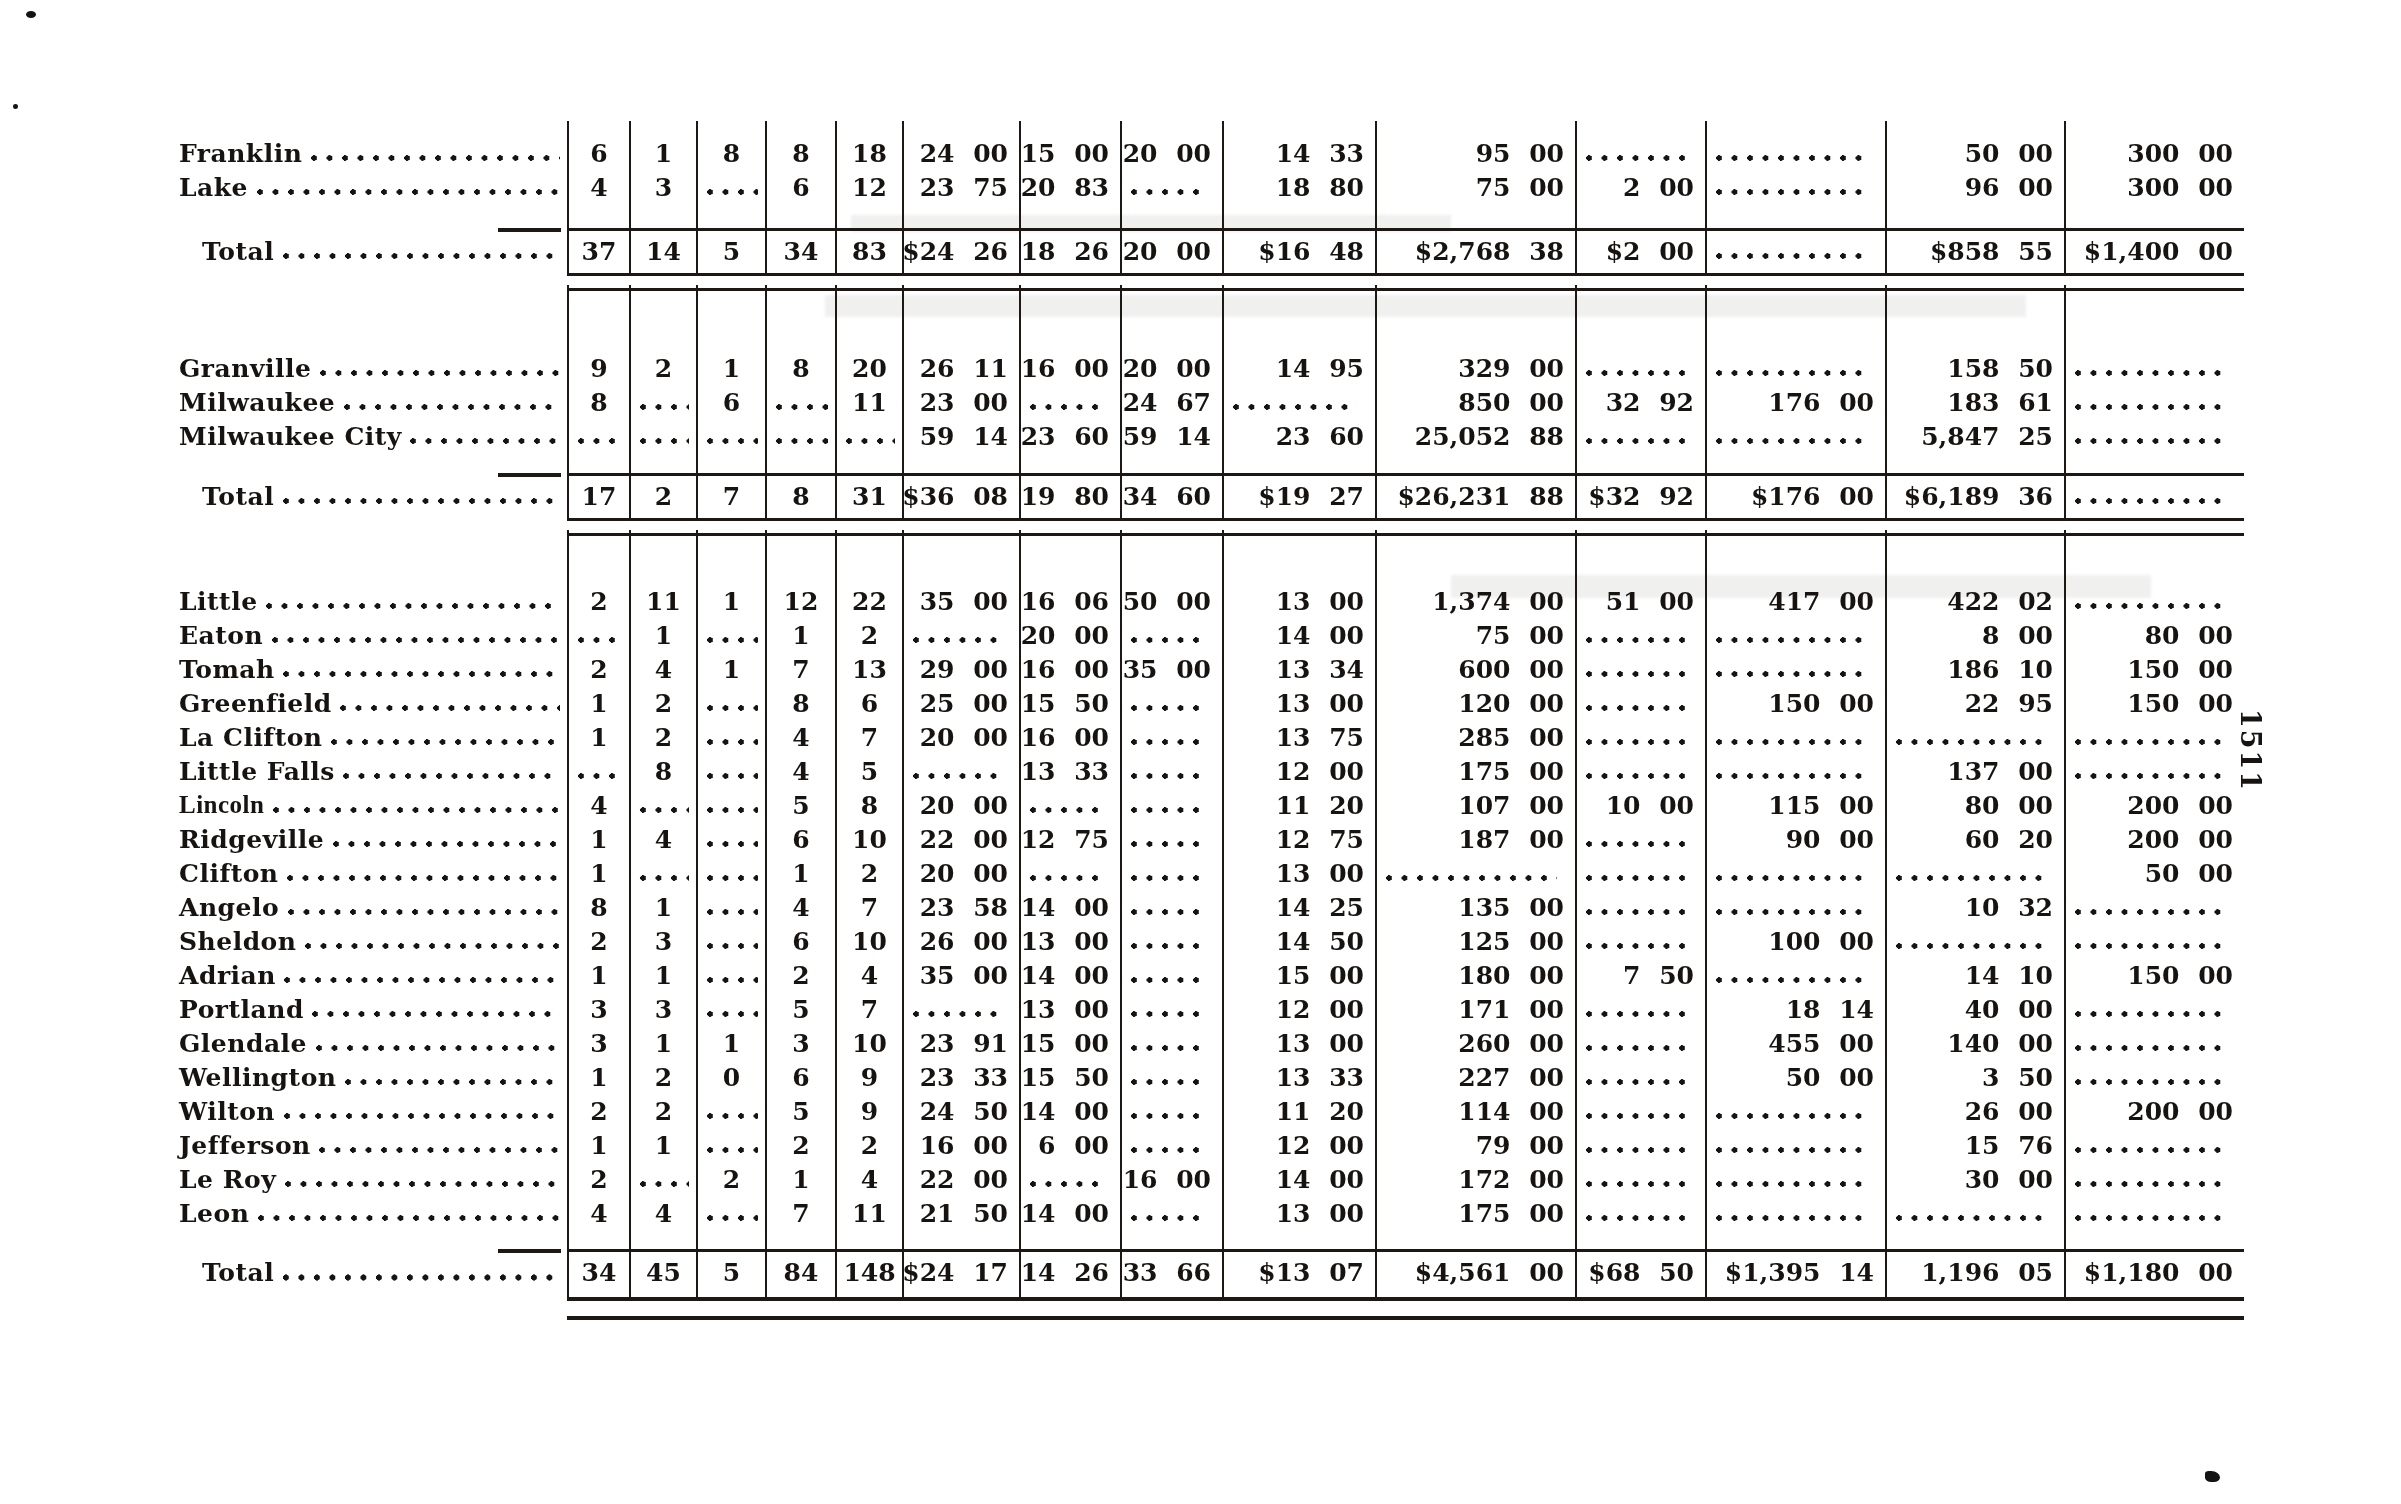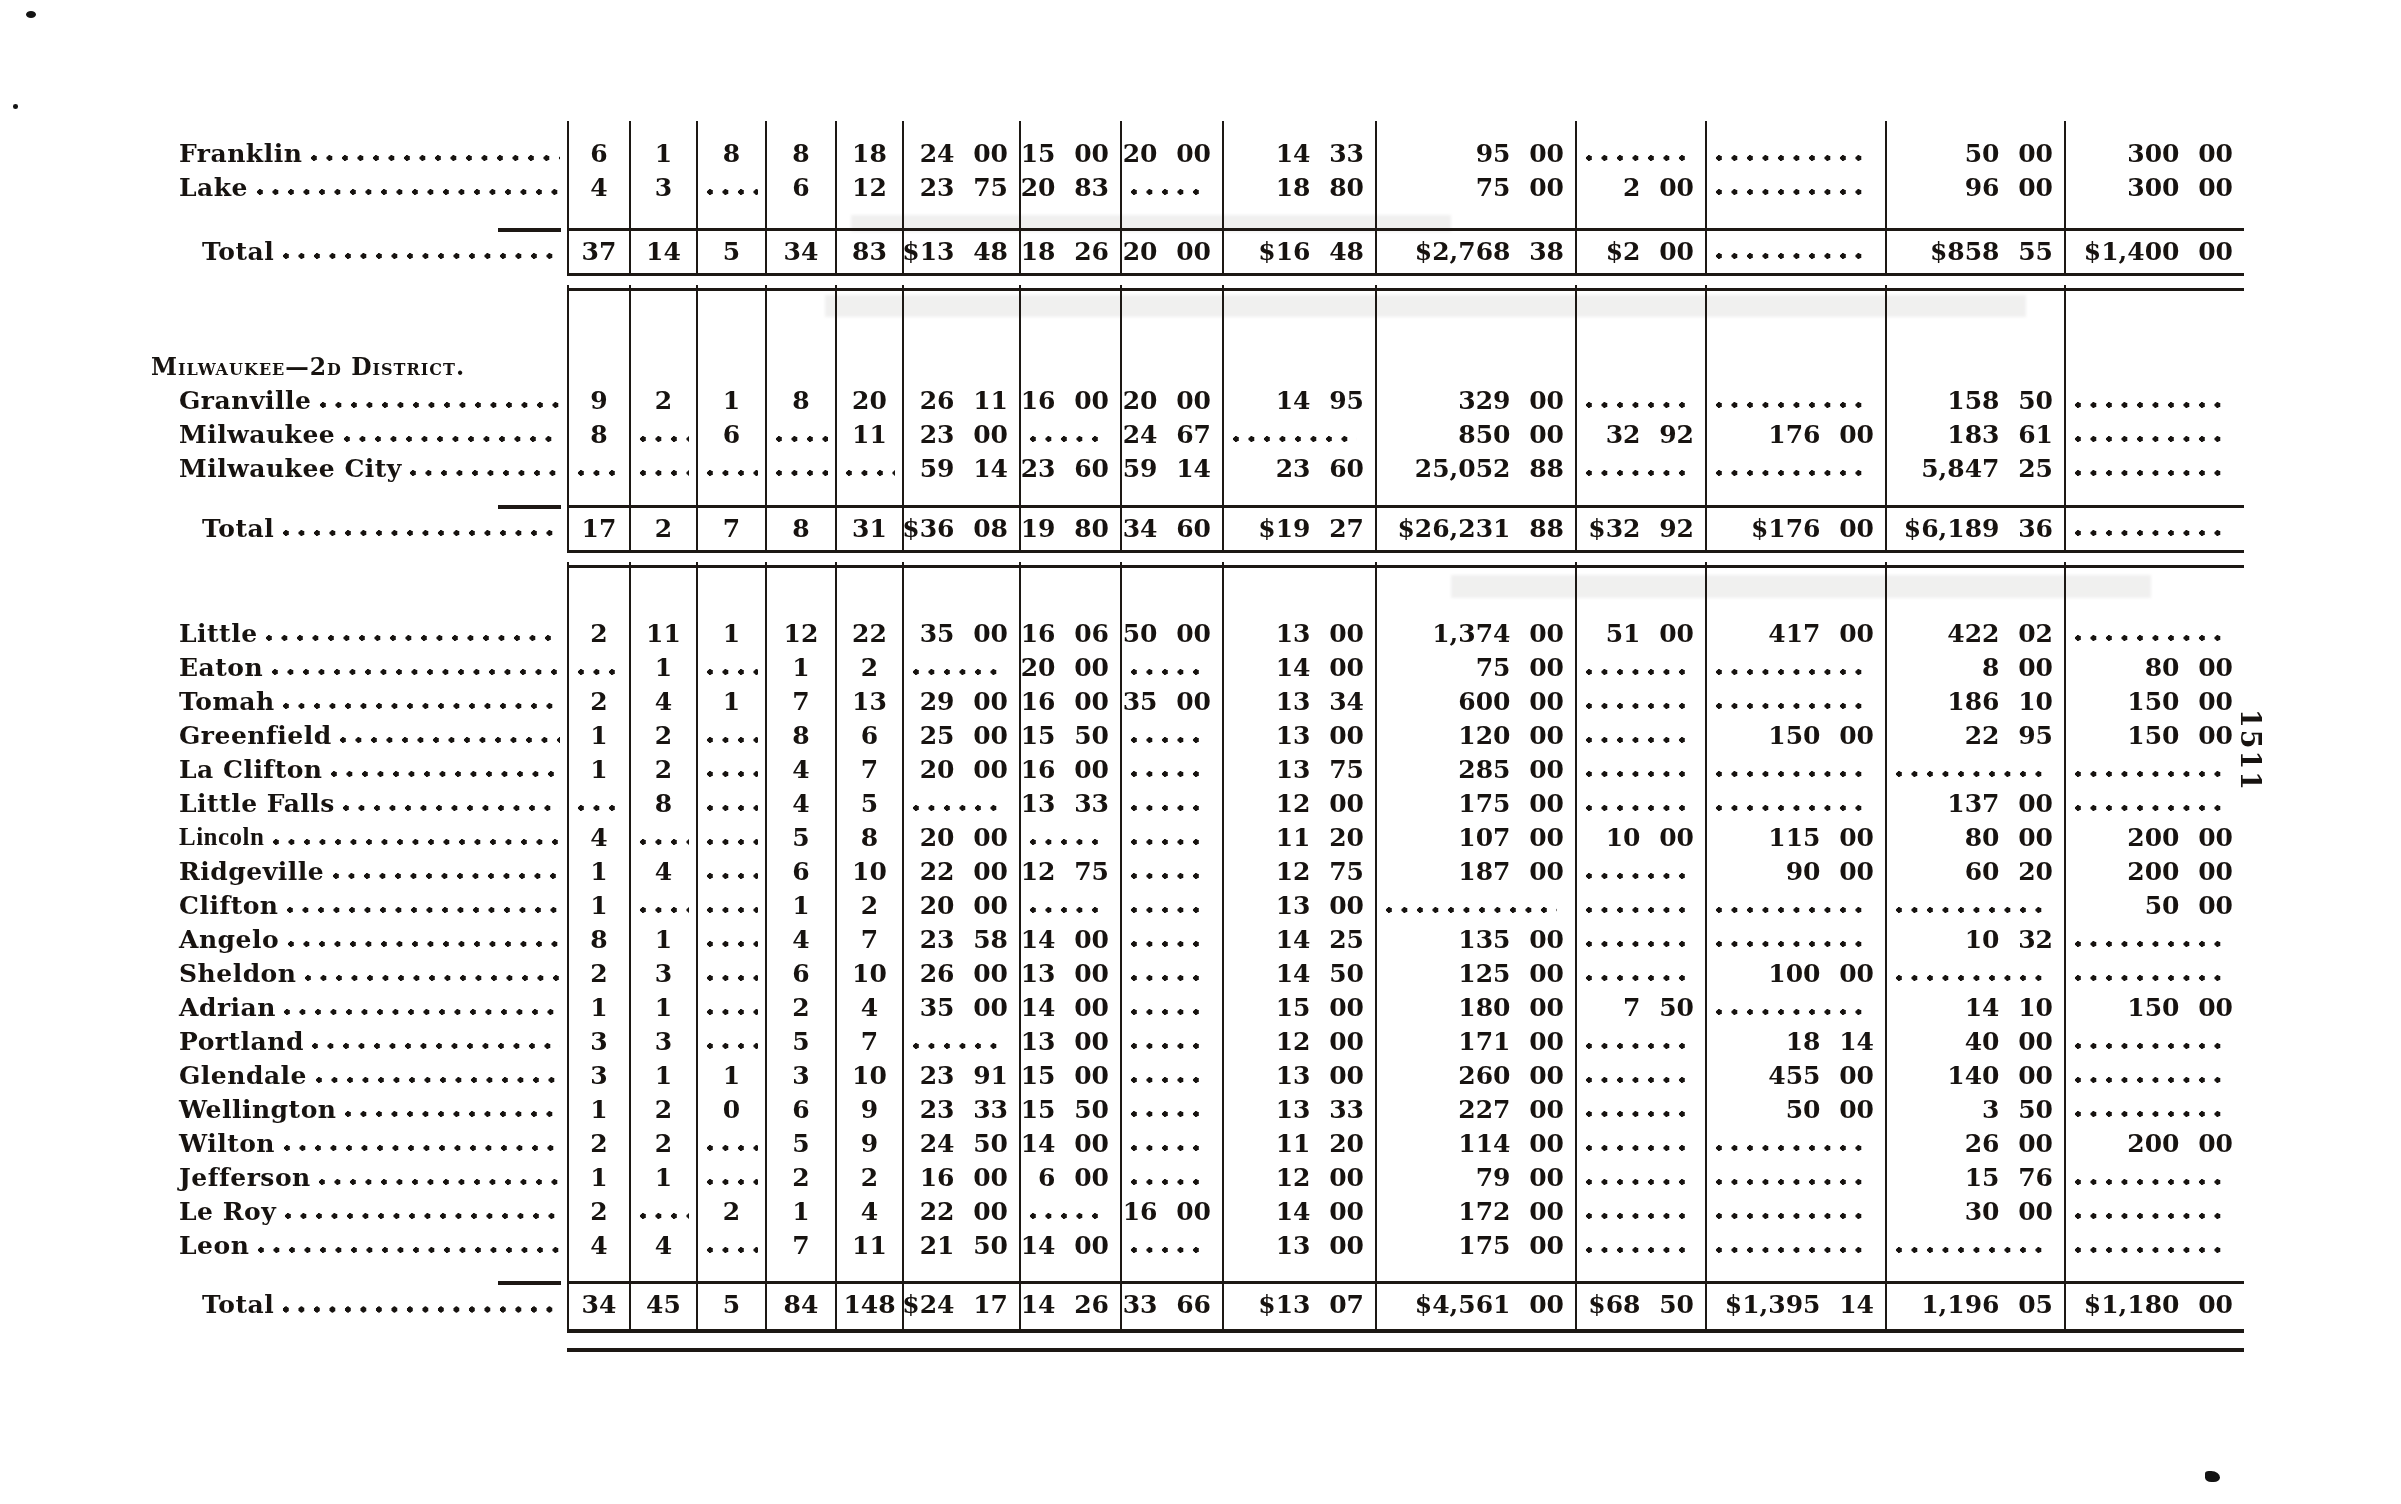--- a/index.html
+++ b/index.html
@@ -221,21 +221,21 @@
       <div class="cell num">
         <div class="val">5</div>
       </div>
       <div class="cell num">
         <div class="val">34</div>
       </div>
       <div class="cell num">
         <div class="val">83</div>
       </div>
       <div class="cell money">
-        <div class="val">$13 48</div>
+        <div class="val">$24 26</div>
       </div>
       <div class="cell money">
         <div class="val">$18 26</div>
       </div>
       <div class="cell money">
         <div class="val">$20 00</div>
       </div>
       <div class="cell money">
         <div class="val">$16 48</div>
       </div>
@@ -271,39 +271,20 @@
       <div class="cell"></div>
       <div class="cell"></div>
       <div class="cell"></div>
     </div>
     <div class="row" style="height: 12px;">
       <div class="cell stub"></div>
       <div class="dbl" style="height: 12px; border-top: 3px solid rgb(29, 24, 20); border-bottom: 3px solid rgb(29, 24, 20);"></div>
     </div>
     <div class="row" style="height: 66px;">
       <div class="cell stub"></div>
-      <div class="cell"></div>
-      <div class="cell"></div>
-      <div class="cell"></div>
-      <div class="cell"></div>
-      <div class="cell"></div>
-      <div class="cell"></div>
-      <div class="cell"></div>
-      <div class="cell"></div>
-      <div class="cell"></div>
-      <div class="cell"></div>
-      <div class="cell"></div>
-      <div class="cell"></div>
-      <div class="cell"></div>
-      <div class="cell"></div>
-    </div>
-    <div class="row" style="height: 32px;">
-      <div class="cell stub">
-        <div class="head-text" style="padding-left: 1px;">Milwaukee—2d District.</div>
-      </div>
       <div class="cell"></div>
       <div class="cell"></div>
       <div class="cell"></div>
       <div class="cell"></div>
       <div class="cell"></div>
       <div class="cell"></div>
       <div class="cell"></div>
       <div class="cell"></div>
       <div class="cell"></div>
       <div class="cell"></div>

